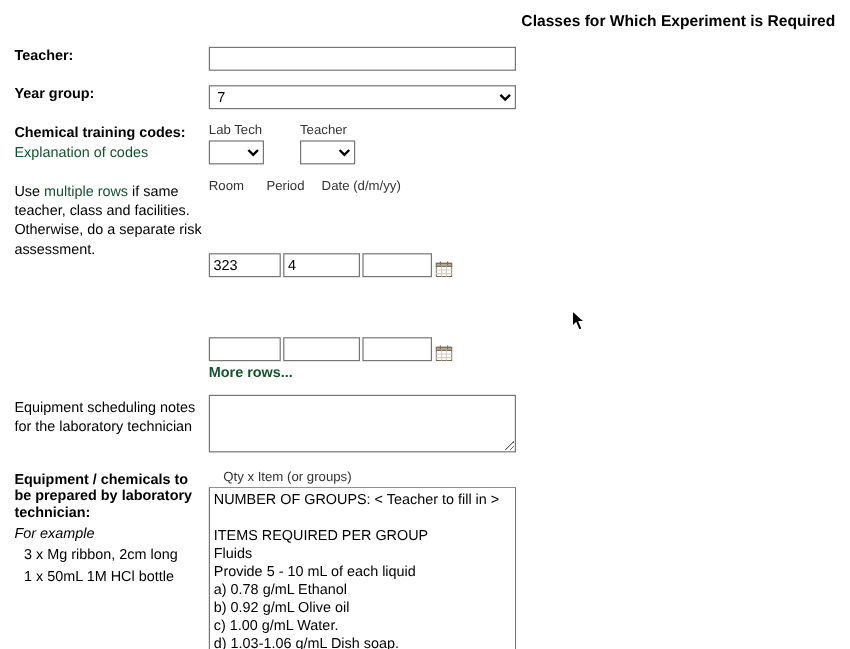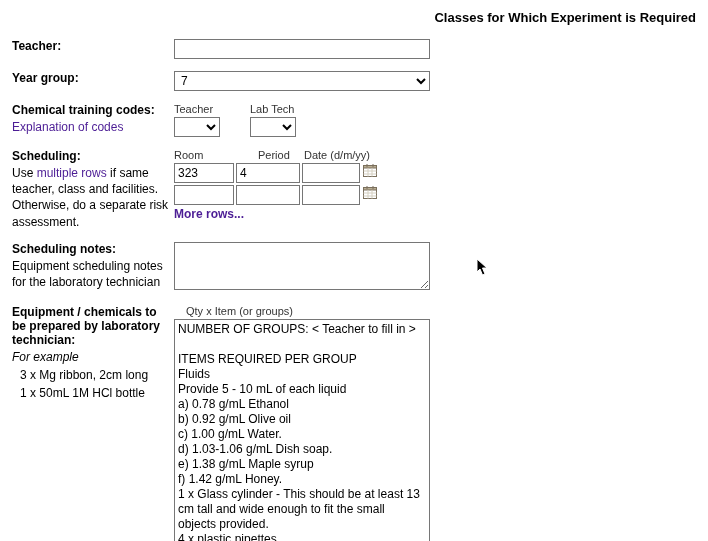--- a/index.html
+++ b/index.html
@@ -39,21 +39,21 @@
   .label-col .italic {
     font-style: italic;
   }
   .label-col .indent {
     padding-left: 8px;
   }
   .field-col {
     flex: 1 1 auto;
   }
   a.link {
-    color: #4c1d95;
+    color: #14532d;
     text-decoration: none;
   }
   input[type=text], select, textarea {
     font-family: Arial, Helvetica, sans-serif;
     font-size: 12px;
     border: 1px solid #767676;
     background: #fff;
     box-sizing: border-box;
   }
   input[type=text] {
@@ -99,27 +99,28 @@
   .sched-wrap {
     display: flex;
     flex-direction: column;
   }
   .sched-header {
     display: flex;
     font-size: 11px;
     color: #333;
     margin-bottom: 2px;
   }
-  .sched-header .col-room  { width: 84px; }
+  .sched-header .col-room  { width: 48px; }
   .sched-header .col-period{ width: 46px; }
   .sched-header .col-date  { width: 80px; }
   .sched-row {
     display: flex;
-    align-items: flex-start;
+    align-items: flex-end;
     margin-bottom: 2px;
+    margin-top: 48px;
   }
   .inp-room   { width: 60px;  margin-right: 2px; }
   .inp-period { width: 64px;  margin-right: 2px; }
   .inp-date   { width: 58px;  margin-right: 2px; }
   .cal-icon {
     width: 14px; height: 14px;
     display: inline-block;
     margin-left: 1px;
   }
   .cal-icon svg { width:14px; height:14px; display:block; }
@@ -183,38 +184,37 @@
 <div class="row">
   <div class="label-col">
     <div class="main-label">Chemical training codes:</div>
     <div class="sub-label">
       <a href="#" class="link">Explanation of codes</a>
     </div>
   </div>
   <div class="field-col">
     <div class="codes-block">
       <div class="codes-pair">
+        <label>Lab Tech</label>
+        <select>
+          <option></option>
+        </select>
+      </div>
+      <div class="codes-pair">
         <label>Teacher</label>
         <select>
           <option></option>
         </select>
       </div>
-      <div class="codes-pair">
-        <label>Lab Tech</label>
-        <select>
-          <option></option>
-        </select>
-      </div>
     </div>
   </div>
 </div>
 
 <div class="row">
   <div class="label-col">
-    <div class="main-label">Scheduling:</div>
     <div class="sub-label">
       <span>Use </span><a href="#" class="link">multiple rows</a><span> if same teacher, class and facilities. Otherwise, do a separate risk assessment.</span>
     </div>
   </div>
   <div class="field-col">
     <div class="sched-wrap">
       <div class="sched-header">
         <span class="col-room">Room</span>
         <span class="col-period">Period</span>
         <span class="col-date">Date (d/m/yy)</span>
@@ -258,21 +258,20 @@
 
       <div>
         <a href="#" class="link" style="font-weight:bold;">More rows...</a>
       </div>
     </div>
   </div>
 </div>
 
 <div class="row">
   <div class="label-col">
-    <div class="main-label">Scheduling notes:</div>
     <div class="sub-label">Equipment scheduling notes for the laboratory technician</div>
   </div>
   <div class="field-col">
     <textarea class="notes-ta" style=""></textarea>
   </div>
 </div>
 
 <div class="row">
   <div class="label-col">
     <div class="main-label">Equipment / chemicals to be prepared by laboratory technician:</div>

